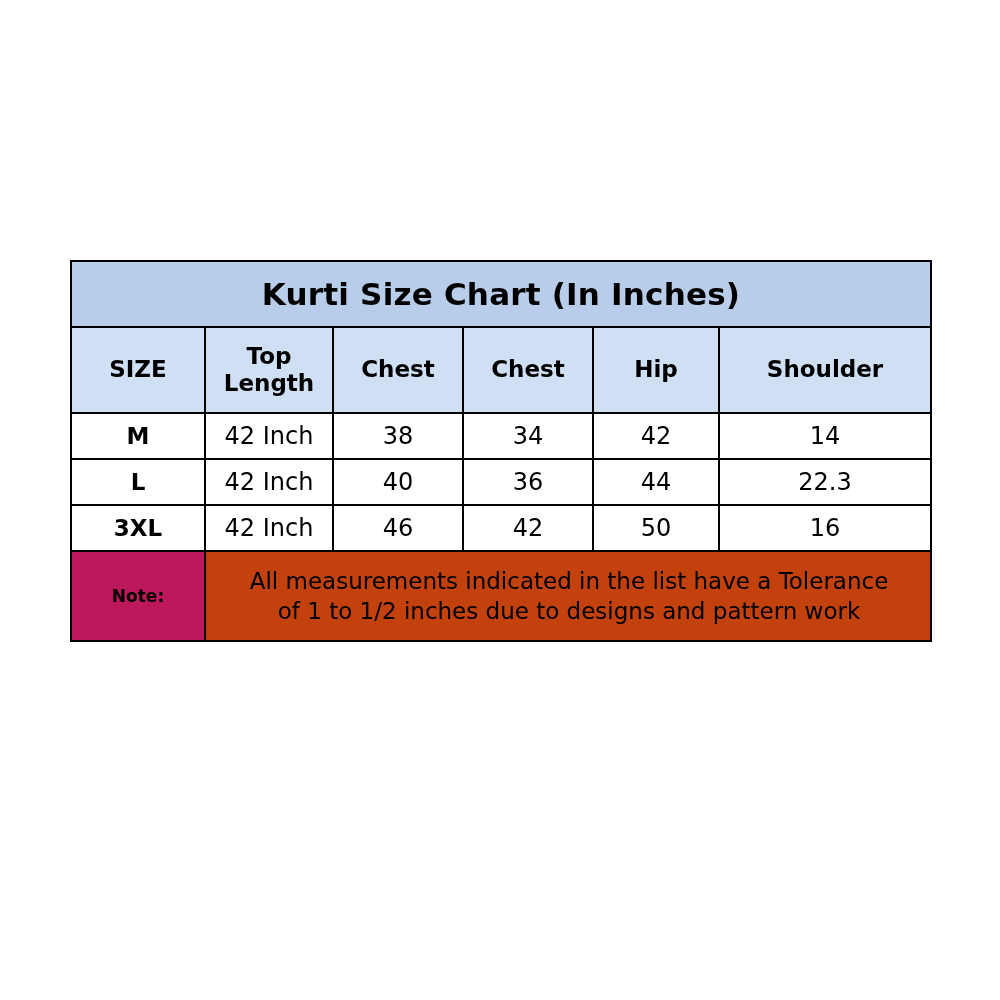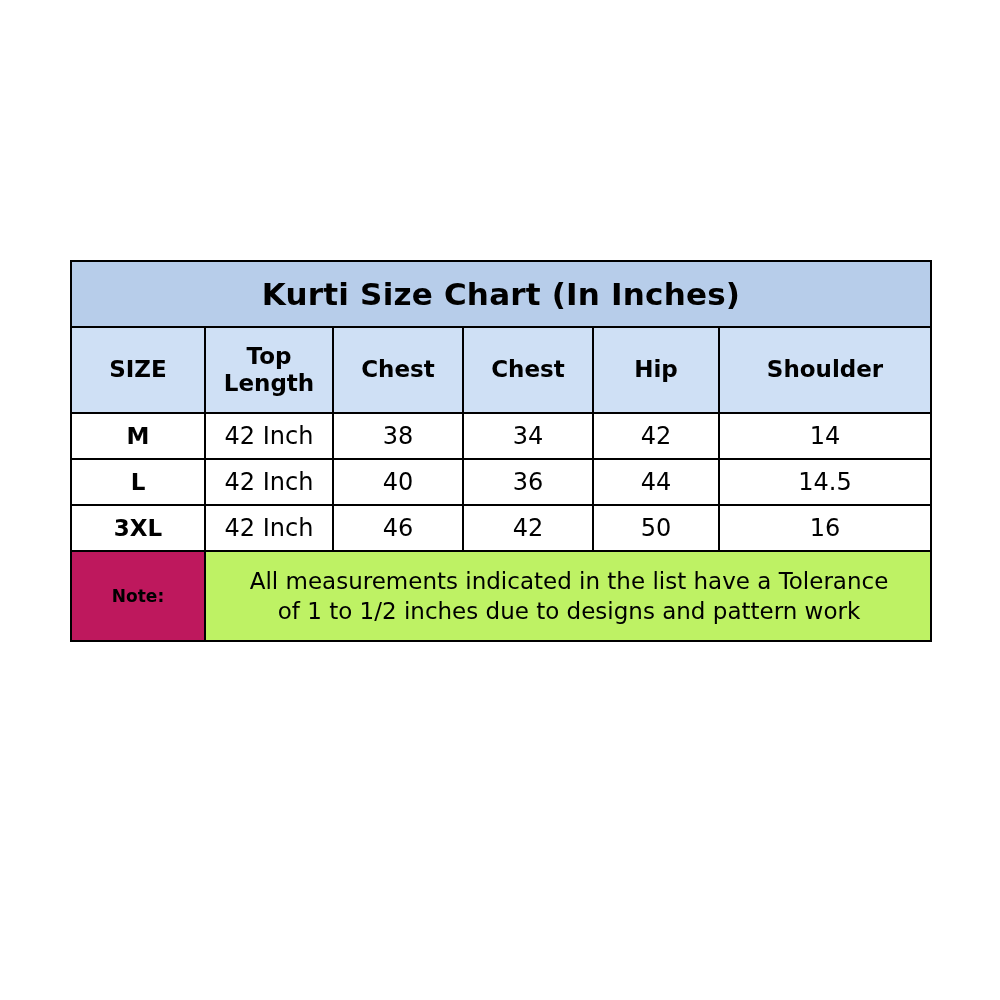--- a/index.html
+++ b/index.html
@@ -62,21 +62,21 @@
     font-weight: bold;
     font-size: 23px;
   }
   .note-label {
     background: #be185d;
     font-size: 17px;
     font-weight: bold;
     height: 86px;
   }
   .note-text {
-    background: #bef264;
+    background: #c2410c;
     font-size: 23px;
     text-align: left;
     padding: 6px 10px 6px 12px;
     line-height: 1.32;
   }
   
   col.c-size { width: 134px; }
   col.c-top { width: 128px; }
   col.c-chest { width: 130px; }
   col.c-waist { width: 130px; }
@@ -120,21 +120,21 @@
           <td class="body-cell">34</td>
           <td class="body-cell">42</td>
           <td class="body-cell">14</td>
         </tr>
         <tr>
           <td class="body-cell size">L</td>
           <td class="body-cell">42 Inch</td>
           <td class="body-cell">40</td>
           <td class="body-cell">36</td>
           <td class="body-cell">44</td>
-          <td class="body-cell">14.5</td>
+          <td class="body-cell">22.3</td>
         </tr>
         <tr>
           <td class="body-cell size">3XL</td>
           <td class="body-cell">42 Inch</td>
           <td class="body-cell">46</td>
           <td class="body-cell">42</td>
           <td class="body-cell">50</td>
           <td class="body-cell">16</td>
         </tr>
 

